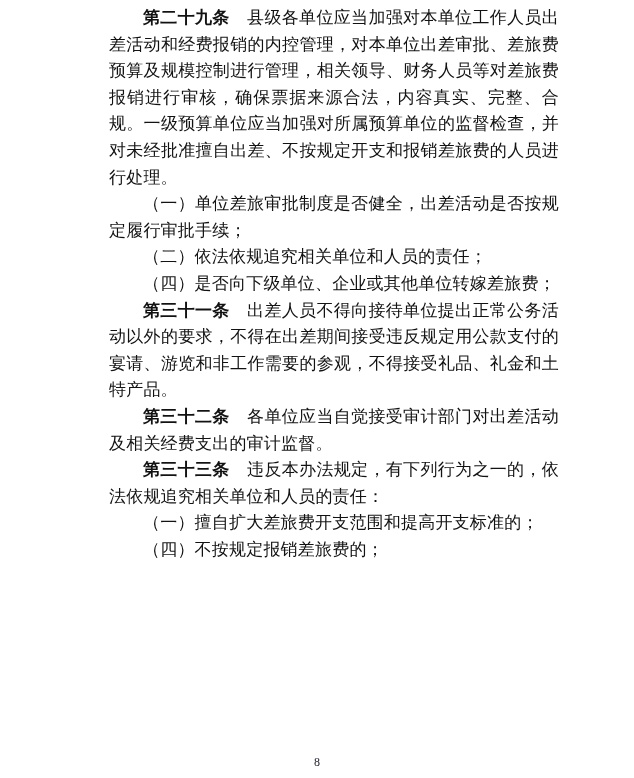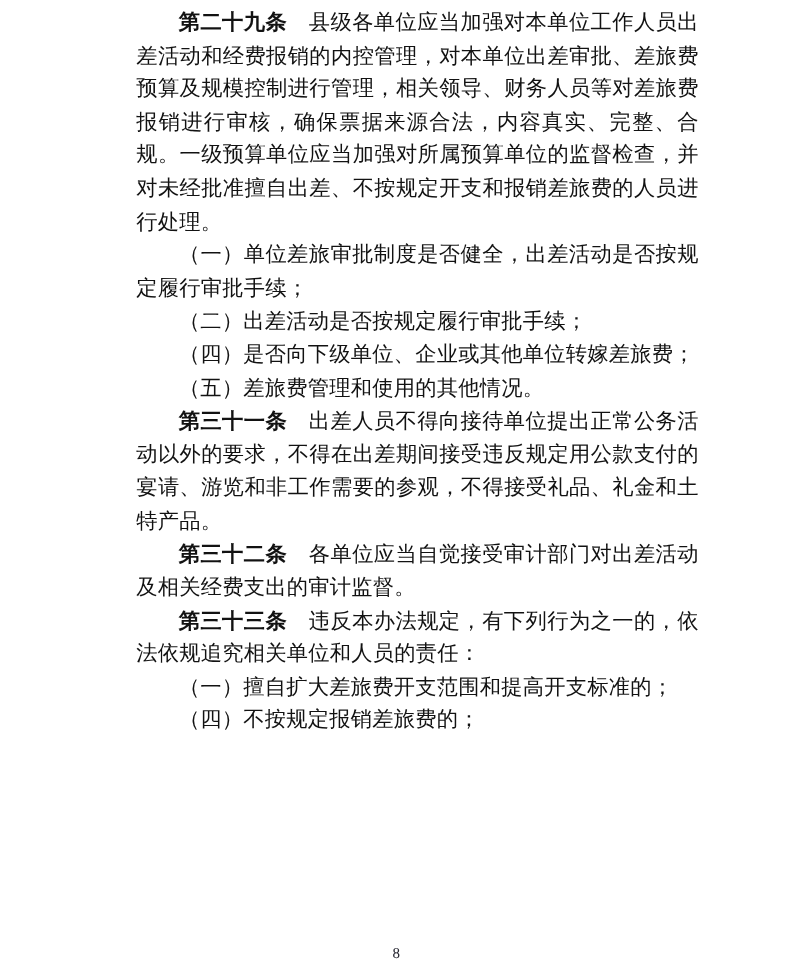--- a/index.html
+++ b/index.html
@@ -40,23 +40,22 @@
     font-size: 12px;
     color: #23232e;
   }
 </style>
 </head>
 <body>
 
 <div class="text-block">
   <p class="para"><b>第二十九条</b><span>　县级各单位应当加强对本单位工作人员出差活动和经费报销的内控管理，对本单位出差审批、差旅费预算及规模控制进行管理，相关领导、财务人员等对差旅费报销进行审核，确保票据来源合法，内容真实、完整、合规。一级预算单位应当加强对所属预算单位的监督检查，并对未经批准擅自出差、不按规定开支和报销差旅费的人员进行处理。</span></p>
   <p class="para"><b></b><span>（一）单位差旅审批制度是否健全，出差活动是否按规定履行审批手续；</span></p>
-  <p class="para"><b></b><span>（二）出差活动是否按规定履行审批手续；</span></p>
+  <p class="para"><b></b><span>（二）依法依规追究相关单位和人员的责任；</span></p>
   <p class="para"><b></b><span>（四）是否向下级单位、企业或其他单位转嫁差旅费；</span></p>
-  <p class="para"><b></b><span>（五）差旅费管理和使用的其他情况。</span></p>
   <p class="para"><b>第三十一条</b><span>　出差人员不得向接待单位提出正常公务活动以外的要求，不得在出差期间接受违反规定用公款支付的宴请、游览和非工作需要的参观，不得接受礼品、礼金和土特产品。</span></p>
   <p class="para"><b>第三十二条</b><span>　各单位应当自觉接受审计部门对出差活动及相关经费支出的审计监督。</span></p>
   <p class="para"><b>第三十三条</b><span>　违反本办法规定，有下列行为之一的，依法依规追究相关单位和人员的责任：</span></p>
   <p class="para"><b></b><span>（一）擅自扩大差旅费开支范围和提高开支标准的；</span></p>
   <p class="para"><b></b><span>（四）不按规定报销差旅费的；</span></p>
 </div>
 
 <div class="footer">8</div>
 
 </body></html>

